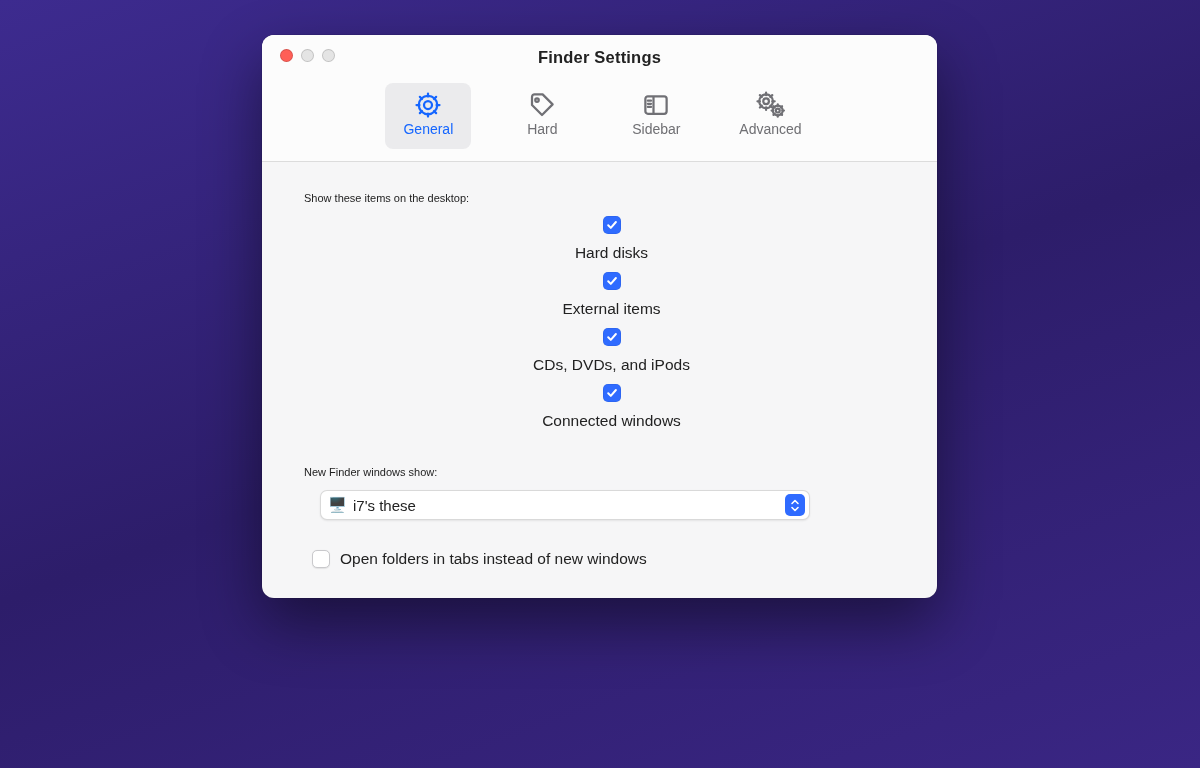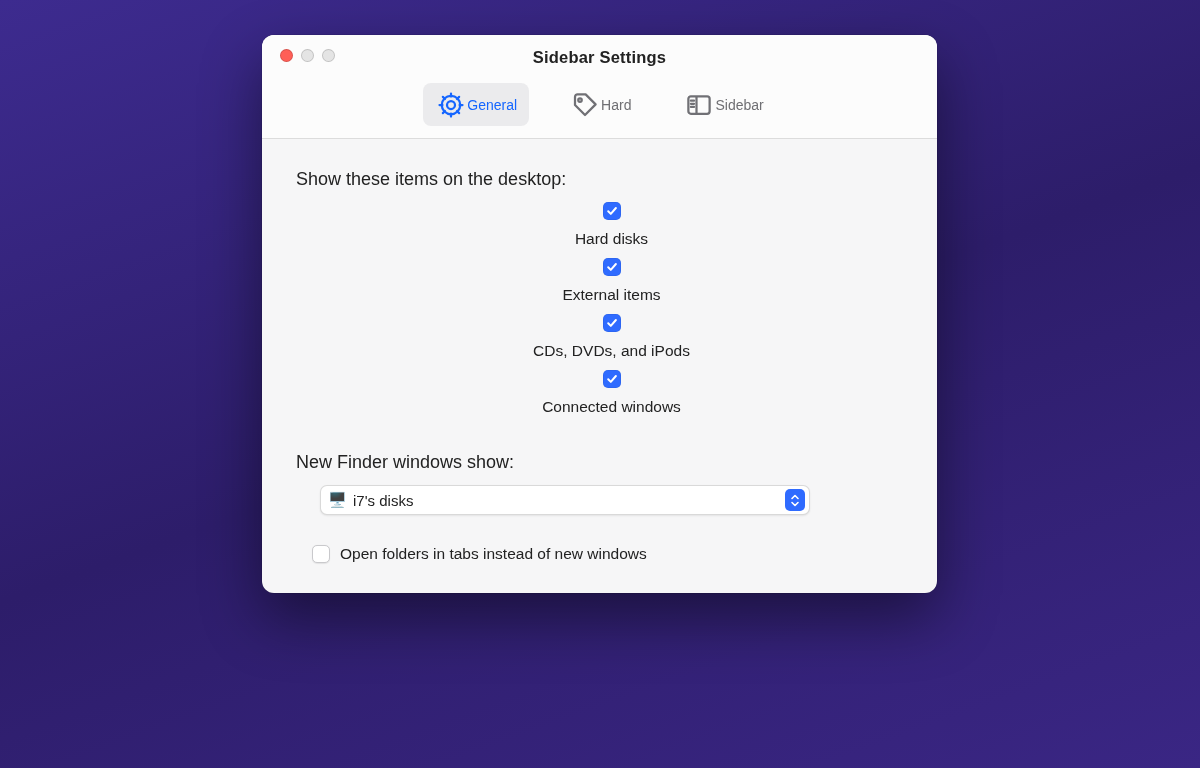--- a/index.html
+++ b/index.html
@@ -63,23 +63,23 @@
   }
   
   .toolbar {
     display: flex;
     justify-content: center;
     gap: 28px;
     padding: 4px 0 12px 0;
   }
   .tab {
     display: flex;
-    flex-direction: row;
-    align-items: center;
-    padding: 6px 12px 5px 12px;
+    flex-direction: column;
+    align-items: center;
+    padding: 6px 12px 12px 12px;
     border-radius: 8px;
     color: #6f6f73;
     cursor: default;
     min-width: 62px;
   }
   .tab.active {
     background: #ebebed;
     color: #1566ff;
   }
   .tab .icon {
@@ -96,22 +96,22 @@
   .tab.active svg { stroke: #1566ff; fill: none; }
   .tab svg { stroke: #707075; fill: none; stroke-width: 1.8; }
 
   
   .content {
     padding: 22px 34px 30px 34px;
     font-size: 15.5px;
     color: #222;
   }
   .section-label {
-    margin: 8px 0 12px 0;
-    font-size: 18px;
+    margin: 8px 0 12px 8px;
+    font-size: 11px;
   }
   .check-row {
     display: flex;
     align-items: center;
     gap: 10px;
     margin: 0 0 10px 24px;
     flex-direction: column;
   }
   .checkbox {
     width: 18px;
@@ -190,21 +190,21 @@
 
 <div class="window">
 
   <div class="titlebar">
     <div class="titlebar-top">
       <div class="traffic">
         <div class="dot red"></div>
         <div class="dot grey"></div>
         <div class="dot grey"></div>
       </div>
-      <div class="title">Sidebar Settings</div>
+      <div class="title">Finder Settings</div>
     </div>
 
     <div class="toolbar">
 
       <div class="tab active">
         <span class="icon">
           <svg width="30" height="30" viewBox="0 0 24 24">
             <circle cx="12" cy="12" r="3.2"></circle>
             <path d="M12 2.8v2.4M12 18.8v2.4M21.2 12h-2.4M5.2 12H2.8M18.5 5.5l-1.7 1.7M7.2 16.8l-1.7 1.7M18.5 18.5l-1.7-1.7M7.2 7.2 5.5 5.5" stroke-linecap="round"></path>
             <circle cx="12" cy="12" r="7.4"></circle>
@@ -229,20 +229,37 @@
             <rect x="3.5" y="5" width="17" height="14" rx="2"></rect>
             <line x1="10" y1="5" x2="10" y2="19"></line>
             <line x1="5.5" y1="8.5" x2="8" y2="8.5" stroke-linecap="round"></line>
             <line x1="5.5" y1="11" x2="8" y2="11" stroke-linecap="round"></line>
             <line x1="5.5" y1="13.5" x2="8" y2="13.5" stroke-linecap="round"></line>
           </svg>
         </span>
         <span class="label">Sidebar</span>
       </div>
 
+      <div class="tab">
+        <span class="icon">
+          <svg width="32" height="30" viewBox="0 0 26 24">
+            <g>
+              <circle cx="9" cy="9" r="2.3"></circle>
+              <circle cx="9" cy="9" r="5.6"></circle>
+              <path d="M9 2v2M9 16v-2M2 9h2M16 9h-2M4 4l1.5 1.5M14 14l-1.5-1.5M14 4l-1.5 1.5M4 14l1.5-1.5" stroke-linecap="round"></path>
+            </g>
+            <g>
+              <circle cx="18.5" cy="16.5" r="1.6"></circle>
+              <circle cx="18.5" cy="16.5" r="4"></circle>
+              <path d="M18.5 11.5v1.3M18.5 21.5v-1.3M13.5 16.5h1.3M23.5 16.5h-1.3M15 13l1 1M22 20l-1-1M22 13l-1 1M15 20l1-1" stroke-linecap="round"></path>
+            </g>
+          </svg>
+        </span>
+        <span class="label">Advanced</span>
+      </div>
 
     </div>
   </div>
 
   <div class="content">
 
     <div class="section-label">Show these items on the desktop:</div>
 
     <div class="check-row">
       <span class="checkbox checked">
@@ -279,21 +296,21 @@
       </span>
       <span>Connected windows</span>
     </div>
 
     <div class="spacer"></div>
 
     <div class="section-label">New Finder windows show:</div>
 
     <div class="popup">
       <span class="device-icon">🖥️</span>
-      <span class="value">i7's disks</span>
+      <span class="value">i7's these</span>
       <span class="stepper">
         <svg width="10" height="6" viewBox="0 0 10 6">
             <path d="M2 4.5 5 1.5 8 4.5" stroke="#fff" stroke-width="1.6" fill="none" stroke-linecap="round" stroke-linejoin="round"></path>
           </svg>
         <svg width="10" height="6" viewBox="0 0 10 6">
             <path d="M2 1.5 5 4.5 8 1.5" stroke="#fff" stroke-width="1.6" fill="none" stroke-linecap="round" stroke-linejoin="round"></path>
           </svg>
       </span>
     </div>
 

